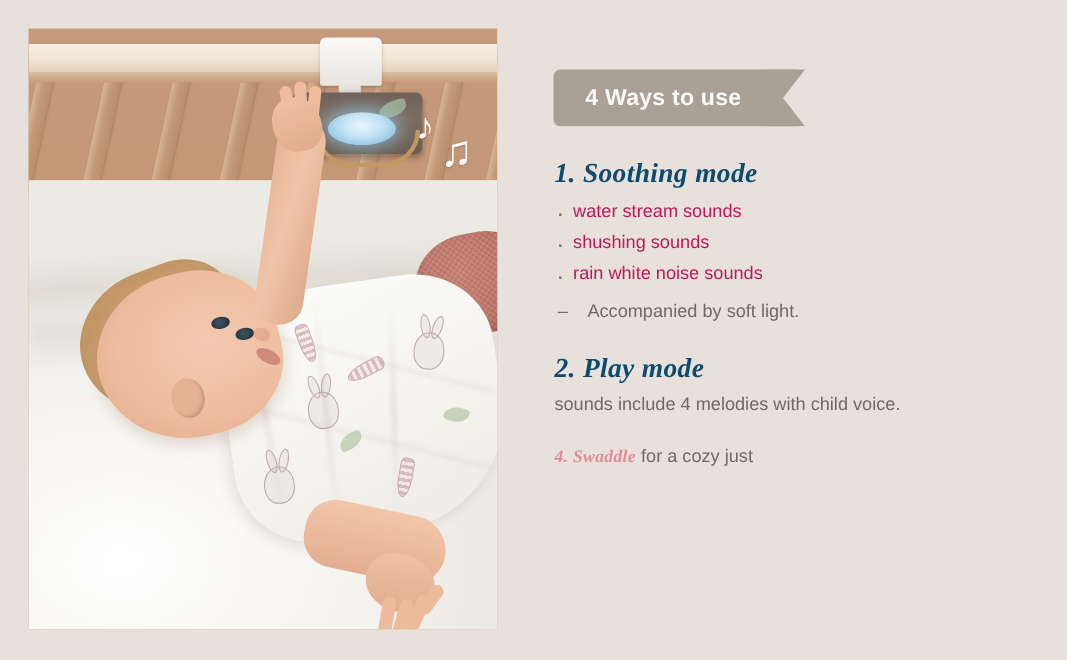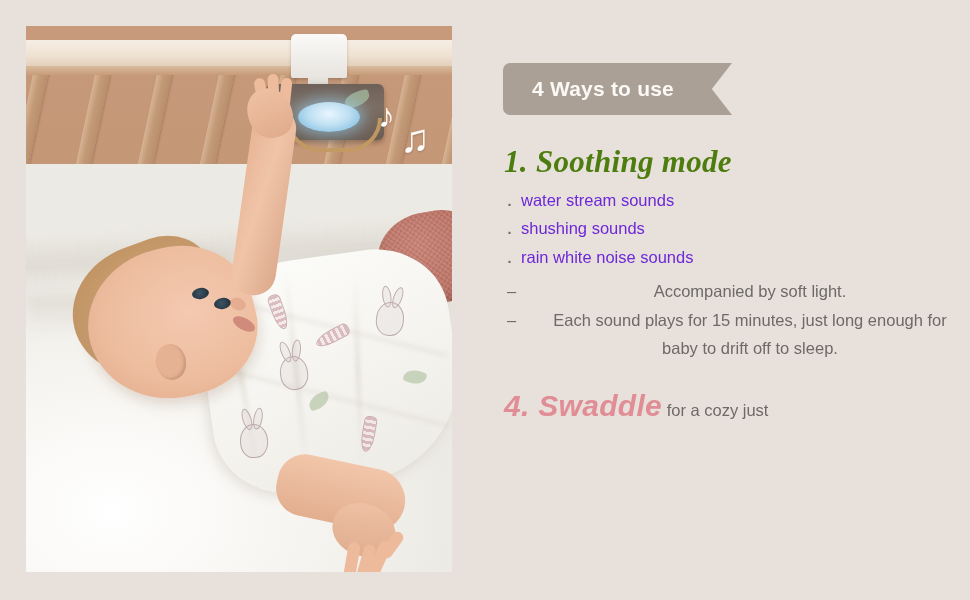--- a/index.html
+++ b/index.html
@@ -314,43 +314,43 @@
 
   .sections { position: absolute; left: 4px; top: 144px; width: 466px; }
 
   .sec { margin-bottom: 4px; }
 
   h3.mode-title {
     margin: 0 0 6px 0;
     font-family: "Liberation Serif", serif;
     font-style: italic;
     font-weight: 700;
-    font-size: 31px;
-    color: #4d7c0f;
+    font-size: 25px;
+    color: #0c4a6e;
     letter-spacing: .3px;
   }
 
   ul.bullets { list-style: none; margin: 0 0 2px 0; padding: 0; }
   ul.bullets li {
     position: relative;
     padding-left: 17px;
     font-size: 16.5px;
-    color: #6d28d9;
+    color: #be185d;
     line-height: 1.72;
     white-space: nowrap;
   }
   ul.bullets li::before {
     content: "\00B7";
     position: absolute;
     left: 2px; top: -1px;
     font-size: 21px;
     color: #6d6a67;
   }
 
-  ul.dashes { list-style: none; margin: 6px 4px 0 0; padding: 0; text-align: center; }
+  ul.dashes { list-style: none; margin: 6px 4px 0 0; padding: 0; }
   ul.dashes li {
     position: relative;
     padding-left: 30px;
     font-size: 16.5px;
     color: #6d6a67;
     line-height: 1.73;
   }
   ul.dashes li::before {
     content: "\2013";
     position: absolute;
@@ -368,24 +368,24 @@
   .sec-soothing { margin-top: 0; }
   .sec-play { margin-top: 24px; }
   .sec-light { margin-top: 24px; }
   .sec-swaddle { margin-top: 26px; }
 
   .swaddle-line {
     font-size: 16.5px;
     color: #6d6a67;
   }
   .swaddle-line .script {
-    font-family: Liberation Sans, sans-serif;
+    font-family: Liberation Serif, serif;
     font-style: italic;
     font-weight: 700;
-    font-size: 30px;
+    font-size: 16px;
     color: #e08d96;
     letter-spacing: .3px;
   }
 </style>
 </head>
 <body>
 
 <div class="photo">
   <div class="wall"></div>
   <div class="rail-top"></div>
@@ -472,24 +472,27 @@
 
     <div class="sec sec-soothing">
       <h3 class="mode-title">1. Soothing mode</h3>
       <ul class="bullets">
         <li>water stream sounds</li>
         <li>shushing sounds</li>
         <li>rain white noise sounds</li>
       </ul>
       <ul class="dashes">
         <li>Accompanied by soft light.</li>
-        <li>Each sound plays for 15 minutes, just long enough for baby to drift off to sleep.</li>
       </ul>
     </div>
 
+    <div class="sec sec-play">
+      <h3 class="mode-title">2. Play mode</h3>
+      <p class="mode-desc">sounds include 4 melodies with child voice.</p>
+    </div>
 
 
     <div class="sec sec-swaddle">
       <span class="swaddle-line"><span class="script">4. Swaddle</span> <span>for a cozy just</span></span>
     </div>
 
   </div>
 </div>
 
 </body></html>

